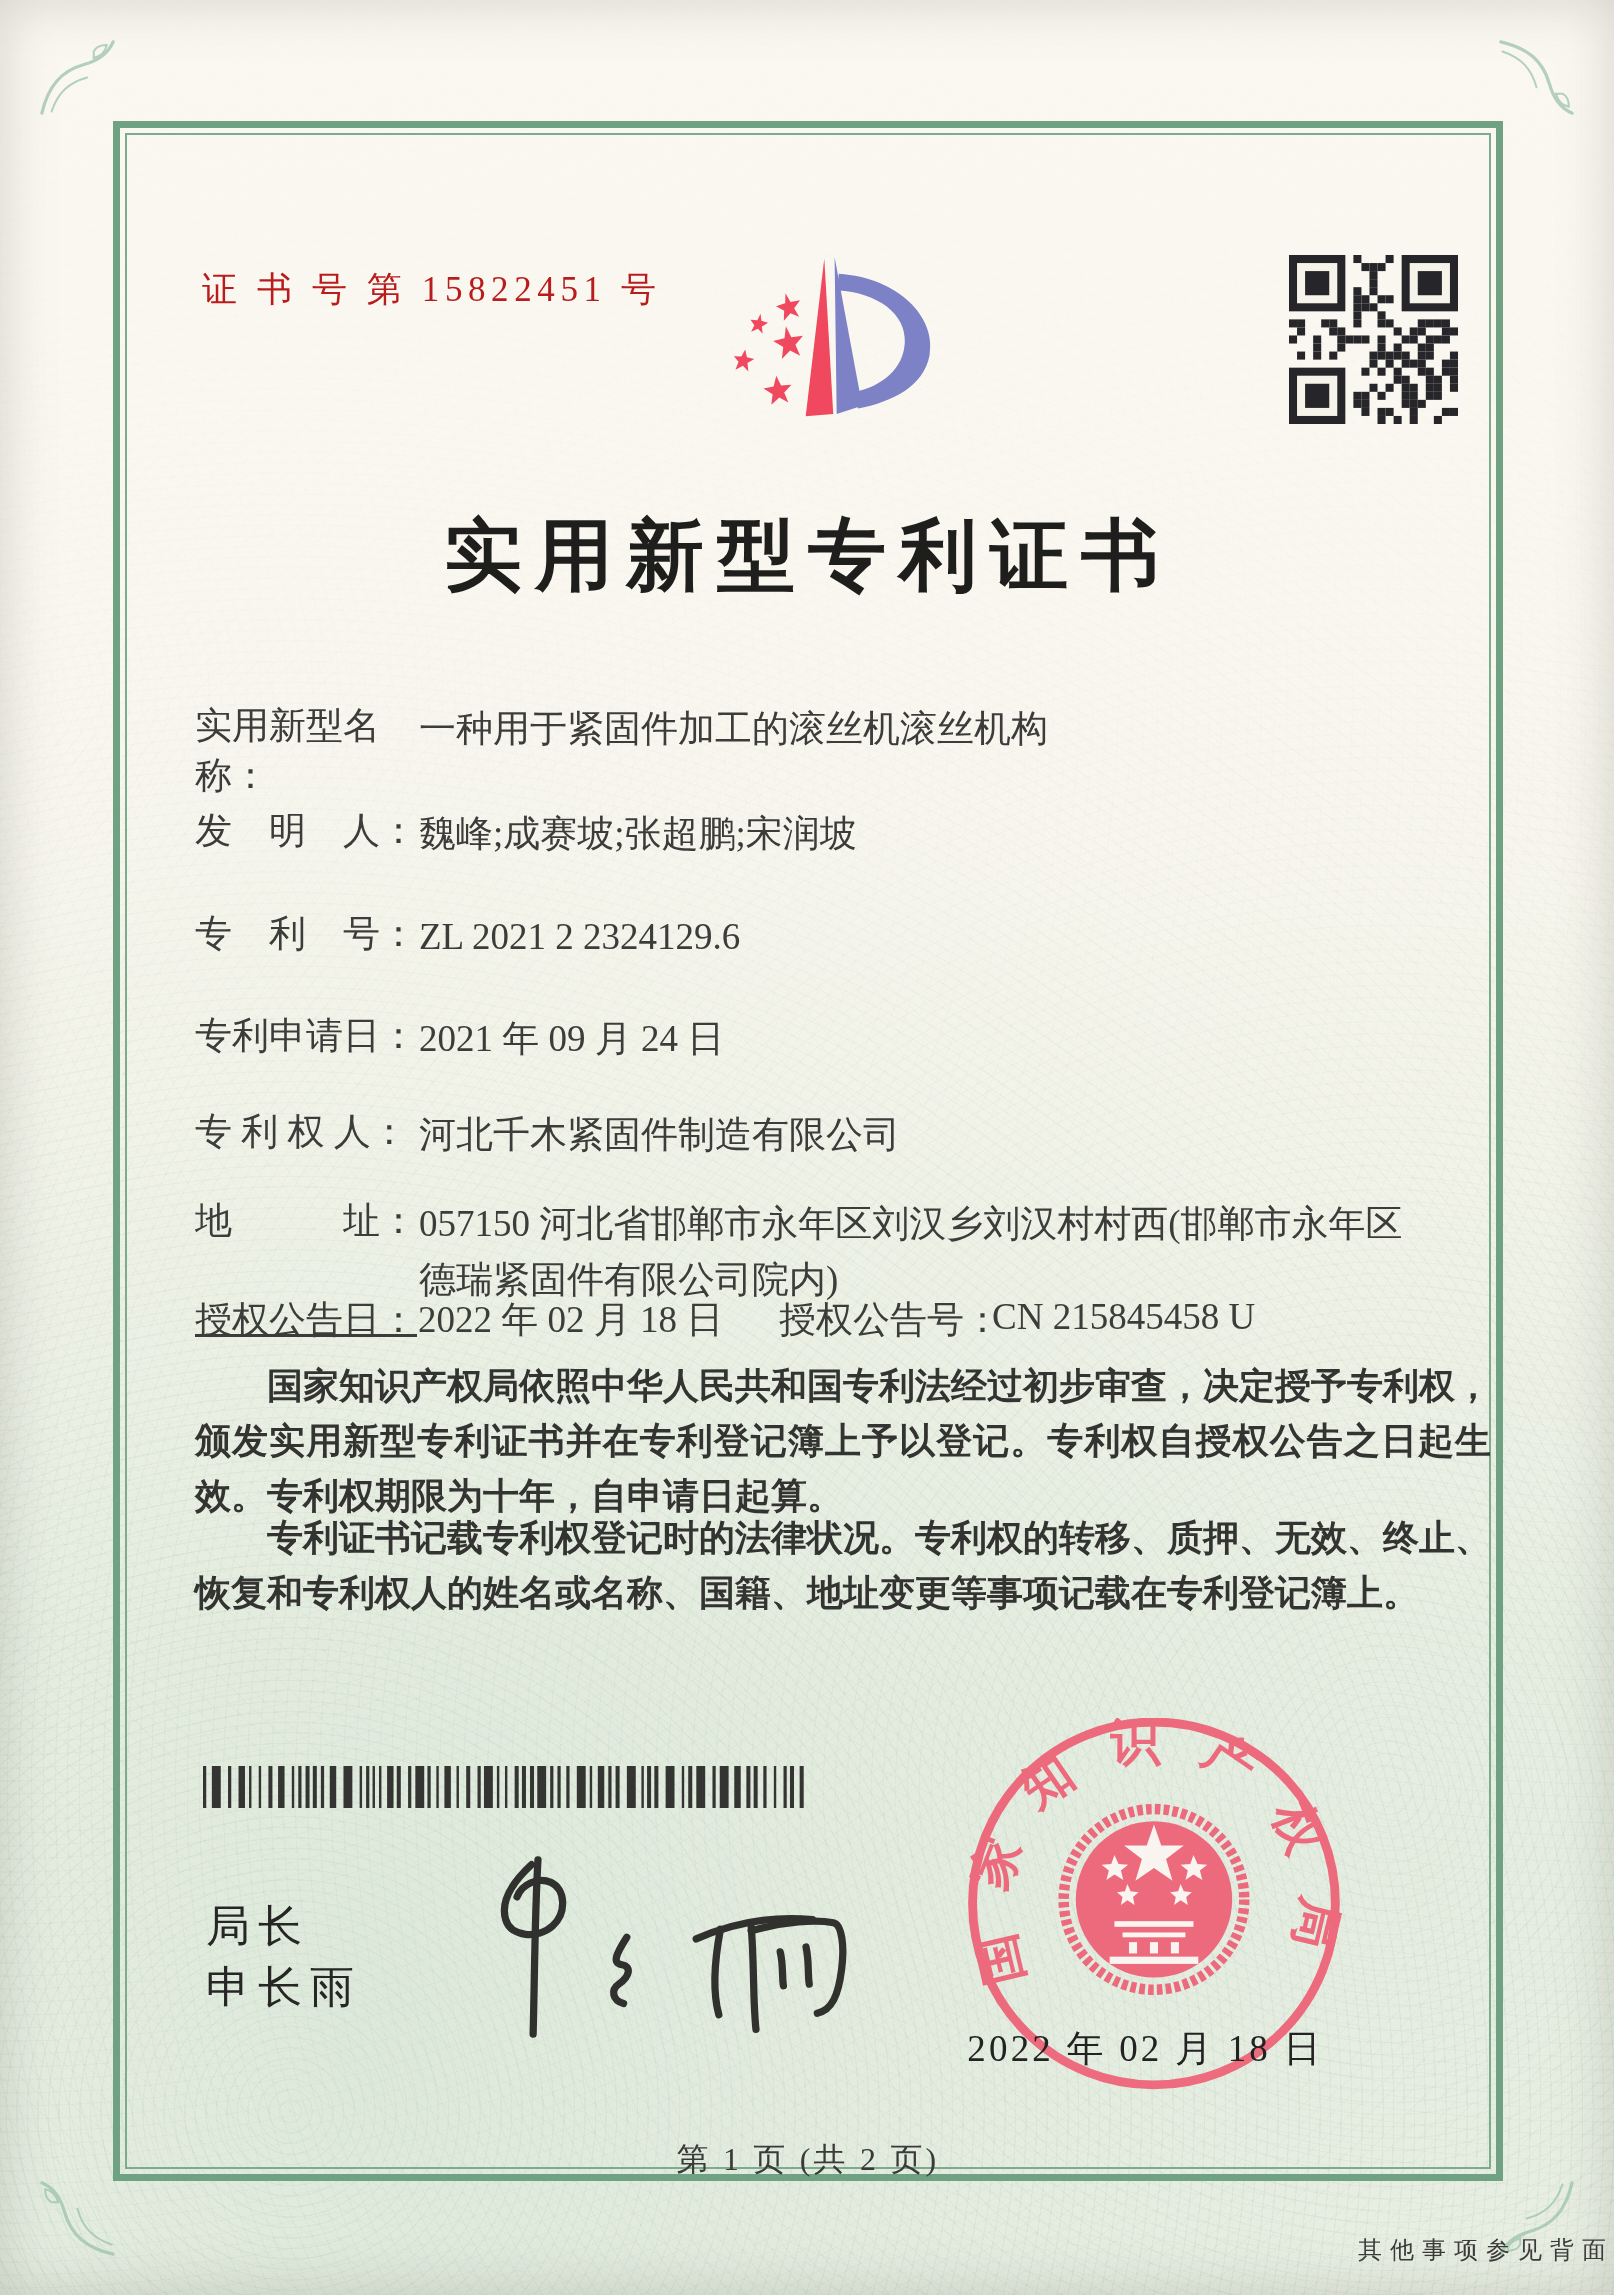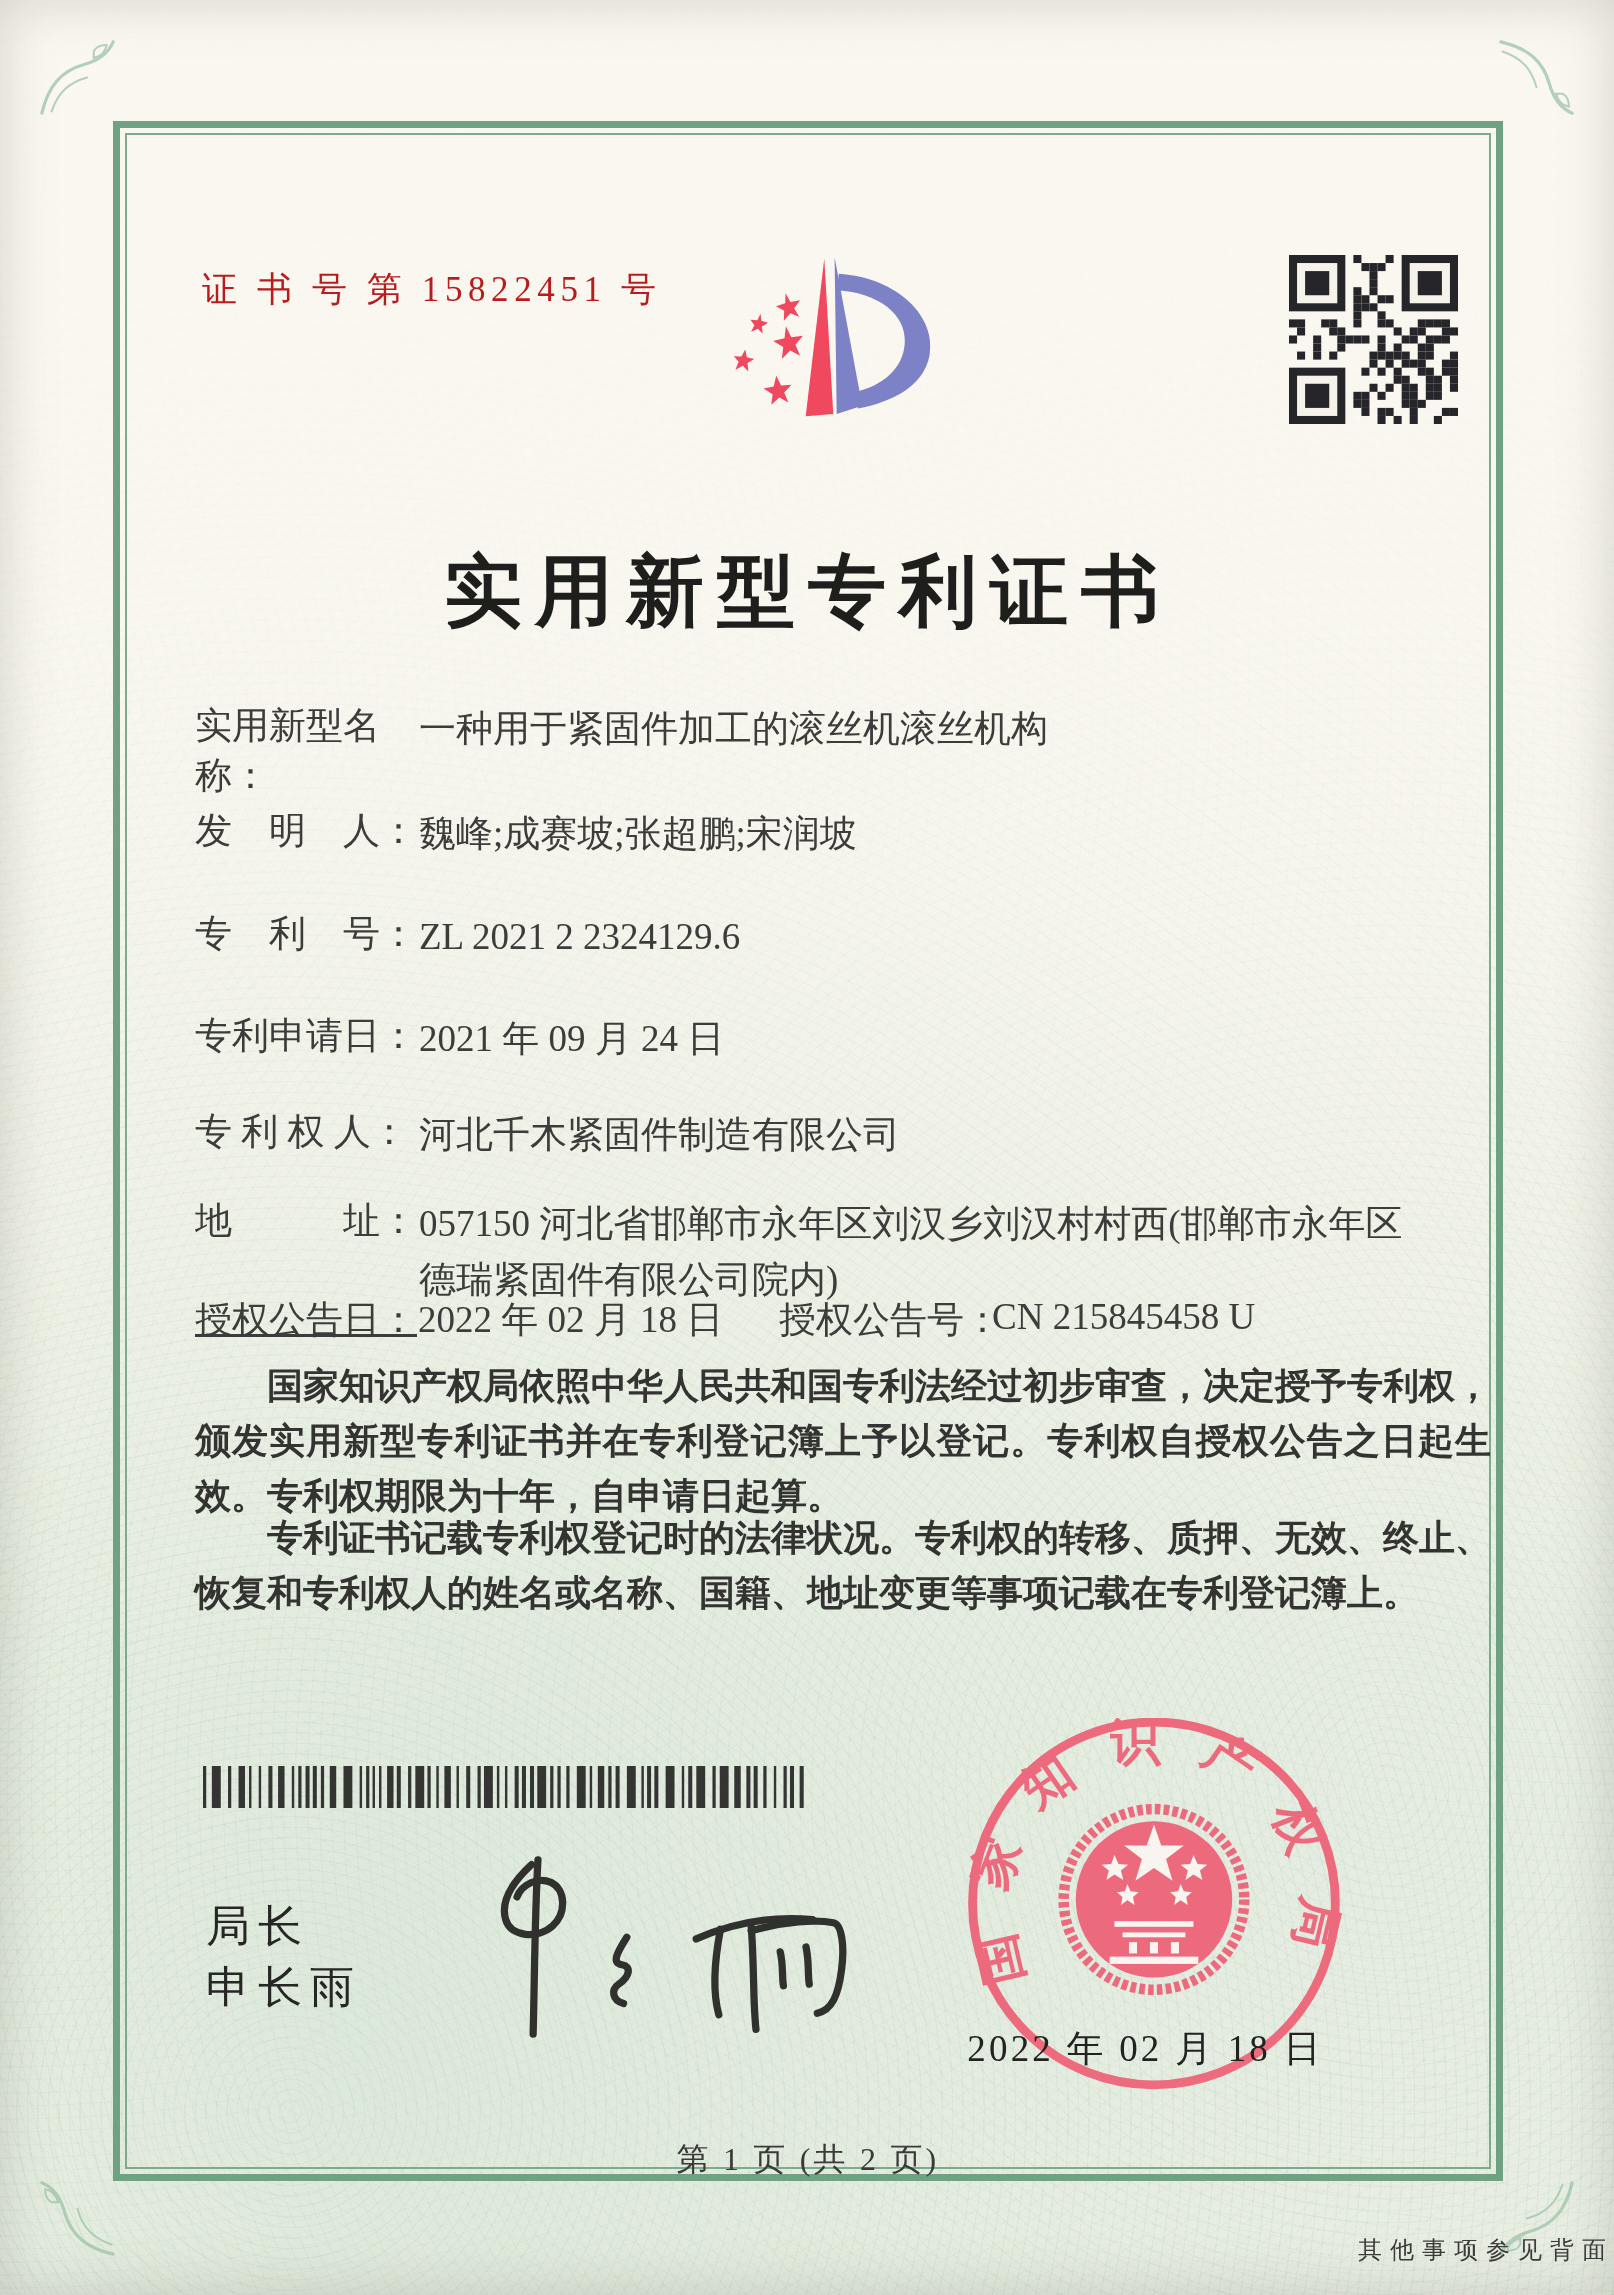--- a/index.html
+++ b/index.html
@@ -17,21 +17,21 @@
       #f6f3ea;
     box-shadow: inset 0 0 56px rgba(110,110,100,.28);}
   .frame{position:absolute;left:113px;top:121px;width:1390px;height:2060px;
     border:7.3px solid #6fa183;box-sizing:border-box;}
   .frame-inner{position:absolute;inset:4.8px;border:2.4px solid #7cab8e;}
   .corner{position:absolute;width:81px;height:81px;opacity:.75;}
   .certno{position:absolute;left:202px;top:266px;font-size:35px;letter-spacing:5.6px;color:#b91c1c;}
   .logo{position:absolute;left:730px;top:236px;width:234px;height:224px;}
   .qr{position:absolute;left:1289px;top:255px;width:169px;height:169px;}
   .title{position:absolute;left:113px;top:504px;width:1390px;text-align:center;
-    font-size:78px;font-weight:700;letter-spacing:13px;color:#1e1e1c;margin-top:36px;}
+    font-size:78px;font-weight:700;letter-spacing:13px;color:#1e1e1c;}
   .frow{position:absolute;left:195px;width:1324px;font-size:37px;color:#3c3c3a;}
   .flabel{display:inline-block;width:224px;vertical-align:top;}
   .fvalue{display:inline-block;width:1017px;vertical-align:top;line-height:56px;}
   .grow{position:absolute;left:195px;top:1295px;width:1324px;font-size:37px;color:#3c3c3a;text-decoration:underline;}
   .glab2{position:absolute;left:584px;top:0;}
   .gval2{position:absolute;left:797px;top:0;}
   .gval1{position:absolute;left:223px;top:0;}
   .para{position:absolute;left:195px;width:1296px;font-size:36px;line-height:55px;
     text-align:justify;text-indent:2em;color:#333331;font-weight:bold;}
   .barcode{position:absolute;left:203px;top:1766px;width:612px;height:42px;opacity:.88;}

